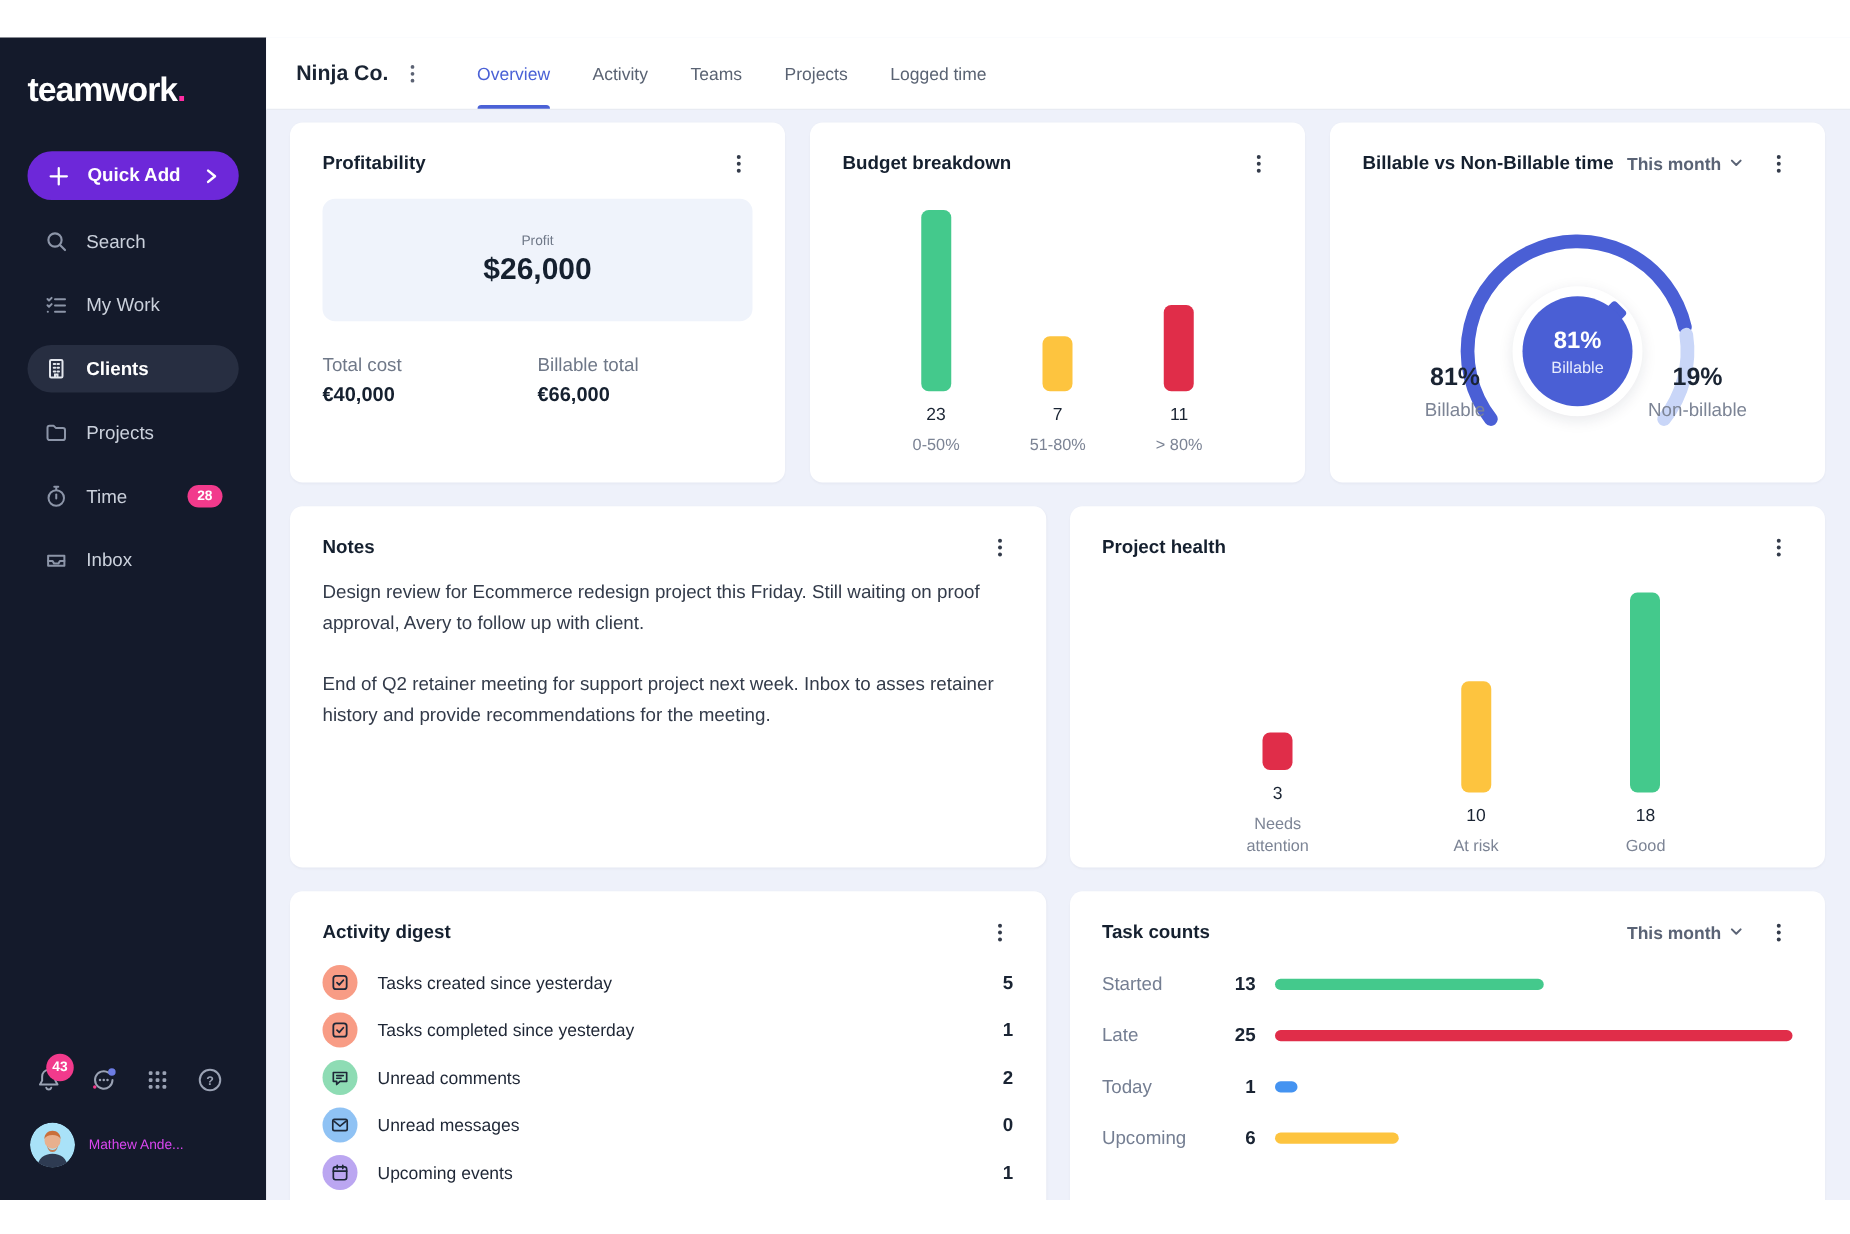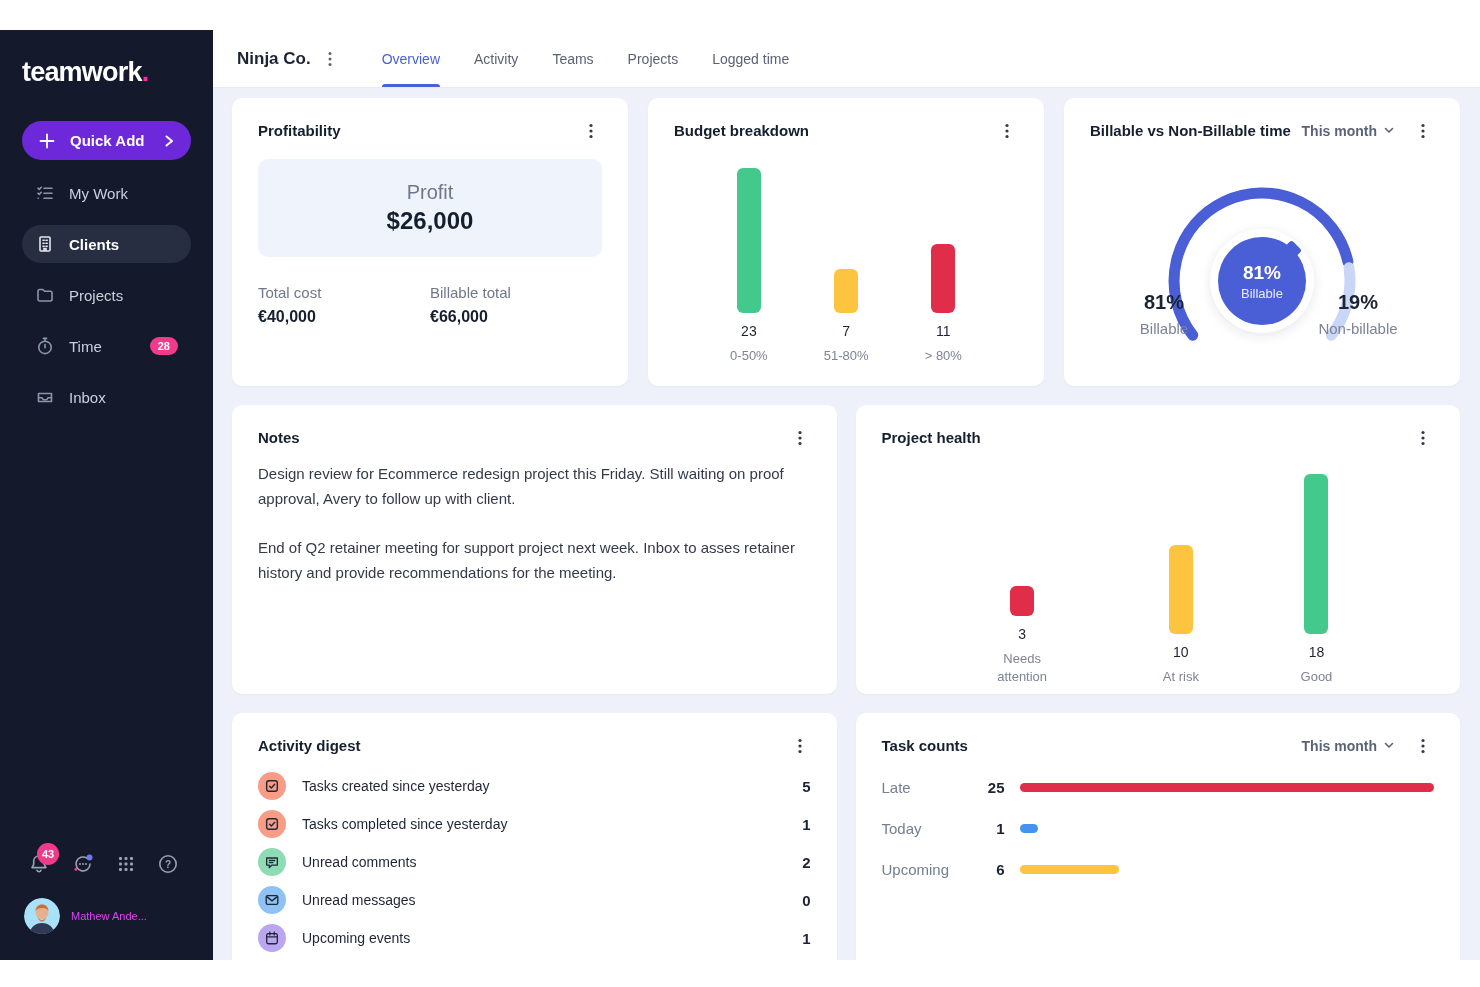--- a/index.html
+++ b/index.html
@@ -46,21 +46,21 @@
   .row2 { grid-template-columns:1fr 1fr; gap:19px; height:289px; margin-top:19px; }
   .row3 { grid-template-columns:1fr 1fr; gap:19px; height:280px; margin-top:19px; }
 
   .card { background:#fff; border-radius:10px; padding:24px 26px; position:relative; box-shadow:0 1px 2px rgba(16,24,40,.04); overflow:hidden; }
   .card-head { display:flex; align-items:center; }
   .card-title { font-size:15px; font-weight:700; color:#15202f; flex:1; }
   .period { display:flex; align-items:center; gap:7px; color:#5a6375; font-size:14px; font-weight:700; cursor:pointer; margin-right:18px; }
 
   
   .profit-box { margin-top:20px; background:#eff3fb; border-radius:10px; height:98px; display:flex; flex-direction:column; align-items:center; justify-content:center; }
-  .profit-label { color:#6f7888; font-size:20px; }
+  .profit-label { color:#6f7888; font-size:11px; }
   .profit-value { color:#15202f; font-size:24px; font-weight:700; margin-top:3px; }
   .profit-stats { display:flex; margin-top:27px; }
   .pstat { width:50%; }
   .pstat-label { color:#6f7888; font-size:15px; }
   .pstat-value { color:#15202f; font-size:16px; font-weight:700; margin-top:7px; }
 
   
   .colchart { display:flex; justify-content:space-evenly; align-items:flex-end; }
   .ccol { display:flex; flex-direction:column; align-items:center; }
   .cbarwrap { display:flex; align-items:flex-end; }
@@ -117,20 +117,29 @@
       </span>
       <span class="qa-label">Quick Add</span>
       <span class="qa-chev">
         <svg width="12" height="14" viewBox="0 0 12 14">
             <path d="M3.5 2.5 9 7l-5.5 4.5" stroke="#fff" stroke-width="2" fill="none" stroke-linecap="round" stroke-linejoin="round"></path>
           </svg>
       </span>
     </div>
 
     <div class="nav">
+      <div class="nav-item">
+        <span style="display:flex">
+            <svg width="20" height="20" viewBox="0 0 20 20" fill="none" stroke="#8c95a8" stroke-width="1.7" stroke-linecap="round">
+              <circle cx="9" cy="9" r="5.3"></circle>
+              <path d="M13.2 13.2 17 17"></path>
+            </svg>
+          </span>
+        <span class="nav-label">Search</span>
+      </div>
       <div class="nav-item">
         <span style="display:flex">
             <svg width="20" height="20" viewBox="0 0 20 20" fill="none" stroke="#8c95a8" stroke-width="1.6" stroke-linecap="round" stroke-linejoin="round">
               <path d="M3 5.2 4.2 6.4 6.3 4.3"></path>
               <path d="M9 5.3h8"></path>
               <path d="M3 10.2 4.2 11.4 6.3 9.3"></path>
               <path d="M9 10.3h8"></path>
               <path d="M9 15.3h8"></path>
               <path d="M3.2 15.3h.1"></path>
             </svg>
@@ -509,20 +518,27 @@
             <span class="kebab">
                 <svg width="4" height="16" viewBox="0 0 4 16" fill="#333b4a">
                   <circle cx="2" cy="2.5" r="1.6"></circle>
                   <circle cx="2" cy="8" r="1.6"></circle>
                   <circle cx="2" cy="13.5" r="1.6"></circle>
                 </svg>
               </span>
           </div>
           <div class="taskchart">
               <div class="task-row">
+                <span class="t-label">Started</span>
+                <span class="t-value">13</span>
+                <span class="t-track">
+                  <span class="t-bar" style="display:block;width:52.0%;background:#44c98c"></span>
+                </span>
+              </div>
+              <div class="task-row">
                 <span class="t-label">Late</span>
                 <span class="t-value">25</span>
                 <span class="t-track">
                   <span class="t-bar" style="display:block;width:100.0%;background:#e02d49"></span>
                 </span>
               </div>
               <div class="task-row">
                 <span class="t-label">Today</span>
                 <span class="t-value">1</span>
                 <span class="t-track">

